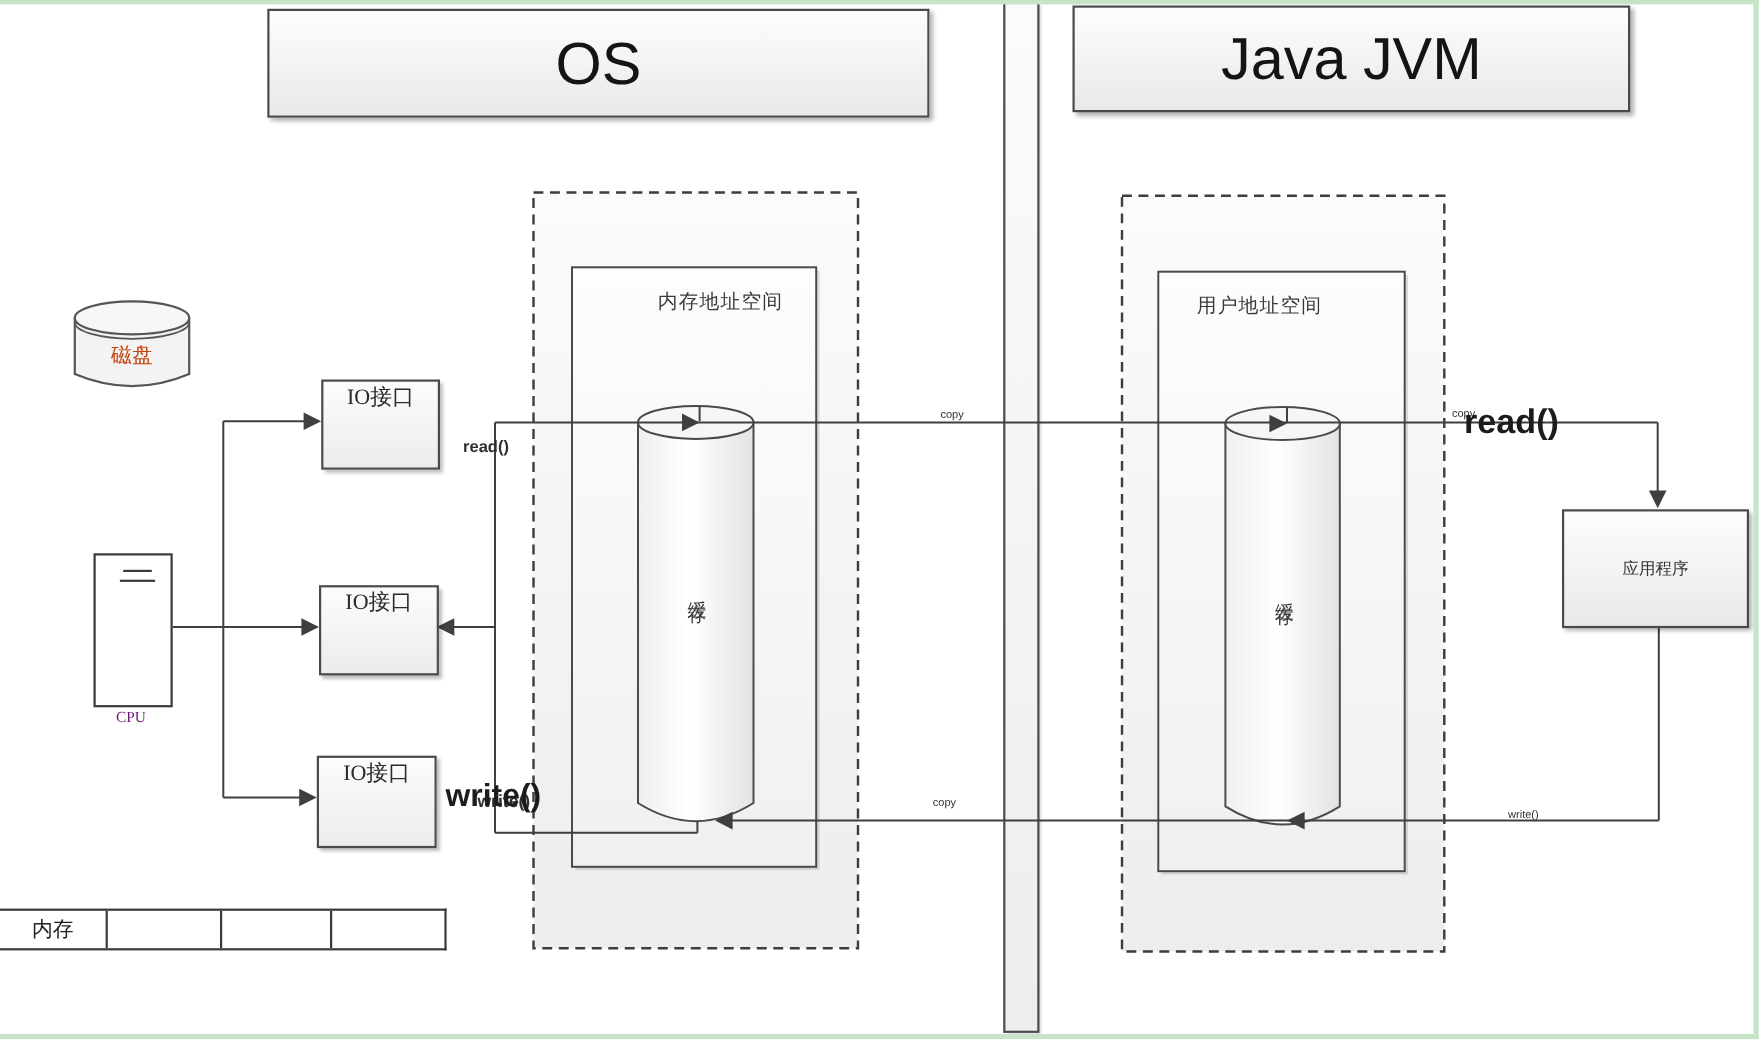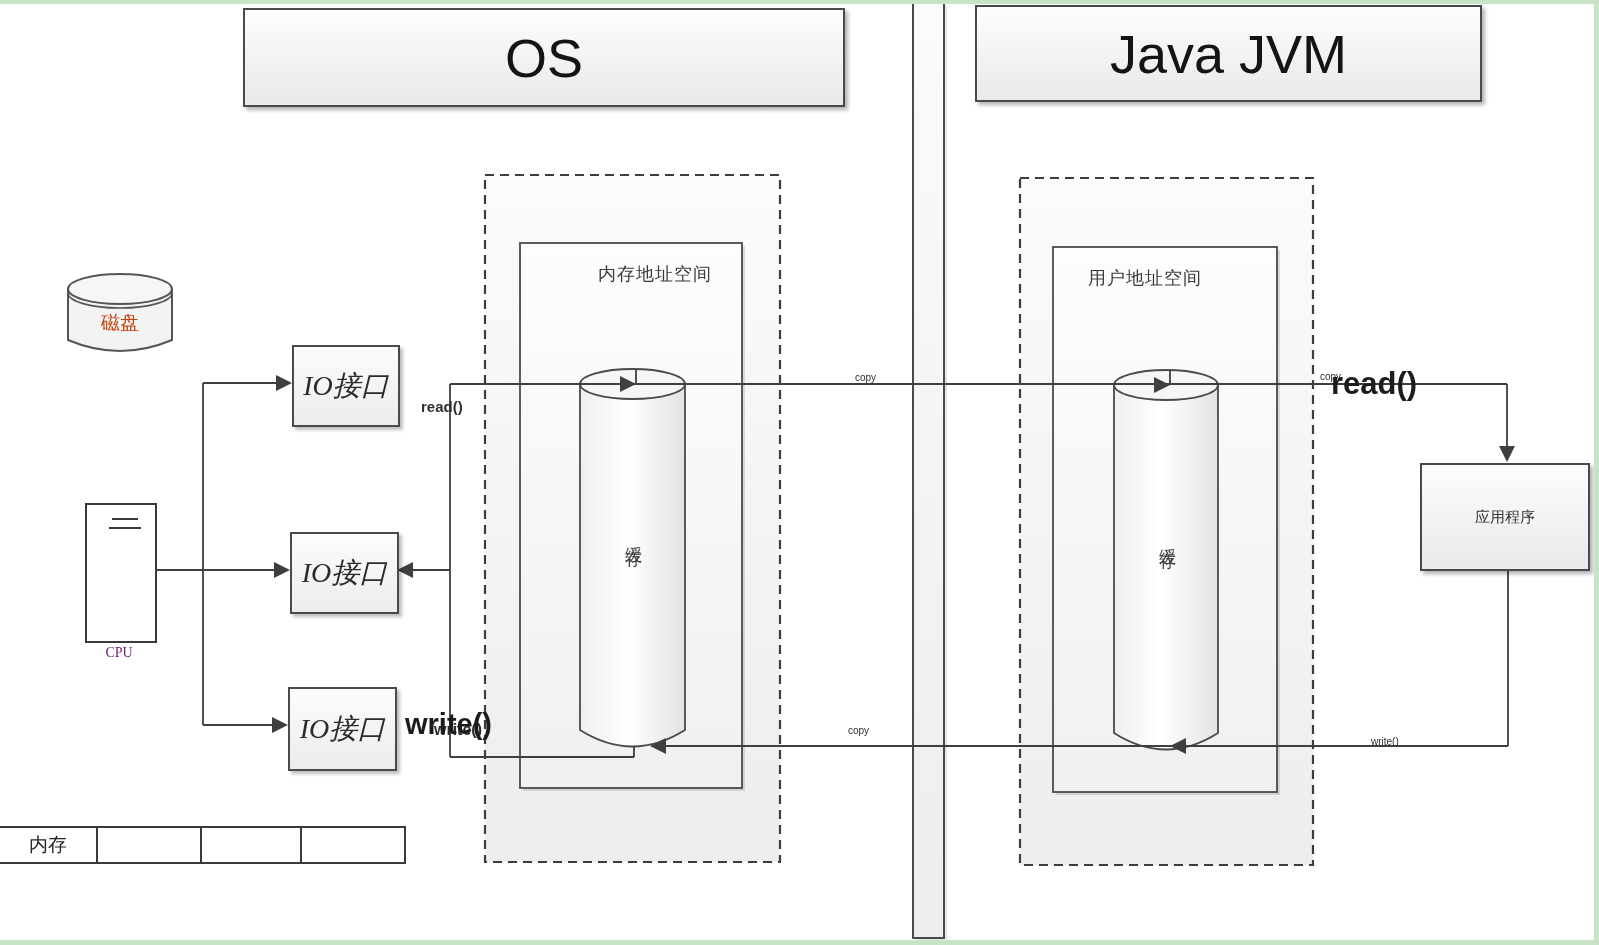--- a/index.html
+++ b/index.html
@@ -13,22 +13,22 @@
   .panelbox{position:absolute;border:2px solid #4a4a4a;
             background:linear-gradient(#fdfdfd,#e9e9e9);
             box-shadow:3px 3px 4px rgba(0,0,0,0.3);
             display:flex;align-items:center;justify-content:center;}
   #os-title{left:243px;top:8px;width:598px;height:95px;font-size:54px;color:#141414;}
   #jvm-title{left:975px;top:5px;width:503px;height:93px;font-size:54px;color:#141414;}
 
   .iobox{position:absolute;border:2px solid #4a4a4a;
          background:linear-gradient(#fcfcfc,#ececec);
          box-shadow:3px 3px 3px rgba(0,0,0,0.25);
-         display:flex;align-items:center;justify-content:center;
-         font-size:28px;color:#2b2b2b;font-family:"Liberation Serif",serif;font-style:italic;}
+         display:flex;align-items:flex-start;justify-content:center;
+         font-size:20px;color:#2b2b2b;font-family:"Liberation Serif",serif;}
   #io-top{left:292px;top:345px;width:104px;height:78px;}
   #io-mid{left:290px;top:532px;width:105px;height:78px;}
   #io-bot{left:288px;top:687px;width:105px;height:80px;}
 
   #cpu-box{position:absolute;left:85px;top:503px;width:68px;height:136px;
            border:2px solid #3a3a3a;background:#ffffff;}
   .cpu-line{position:absolute;background:#3a3a3a;height:2px;}
   #cpu-line1{left:25px;top:13px;width:26px;}
   #cpu-line2{left:22px;top:22px;width:32px;}
   #cpu-label{position:absolute;left:85px;top:645px;width:68px;text-align:center;

